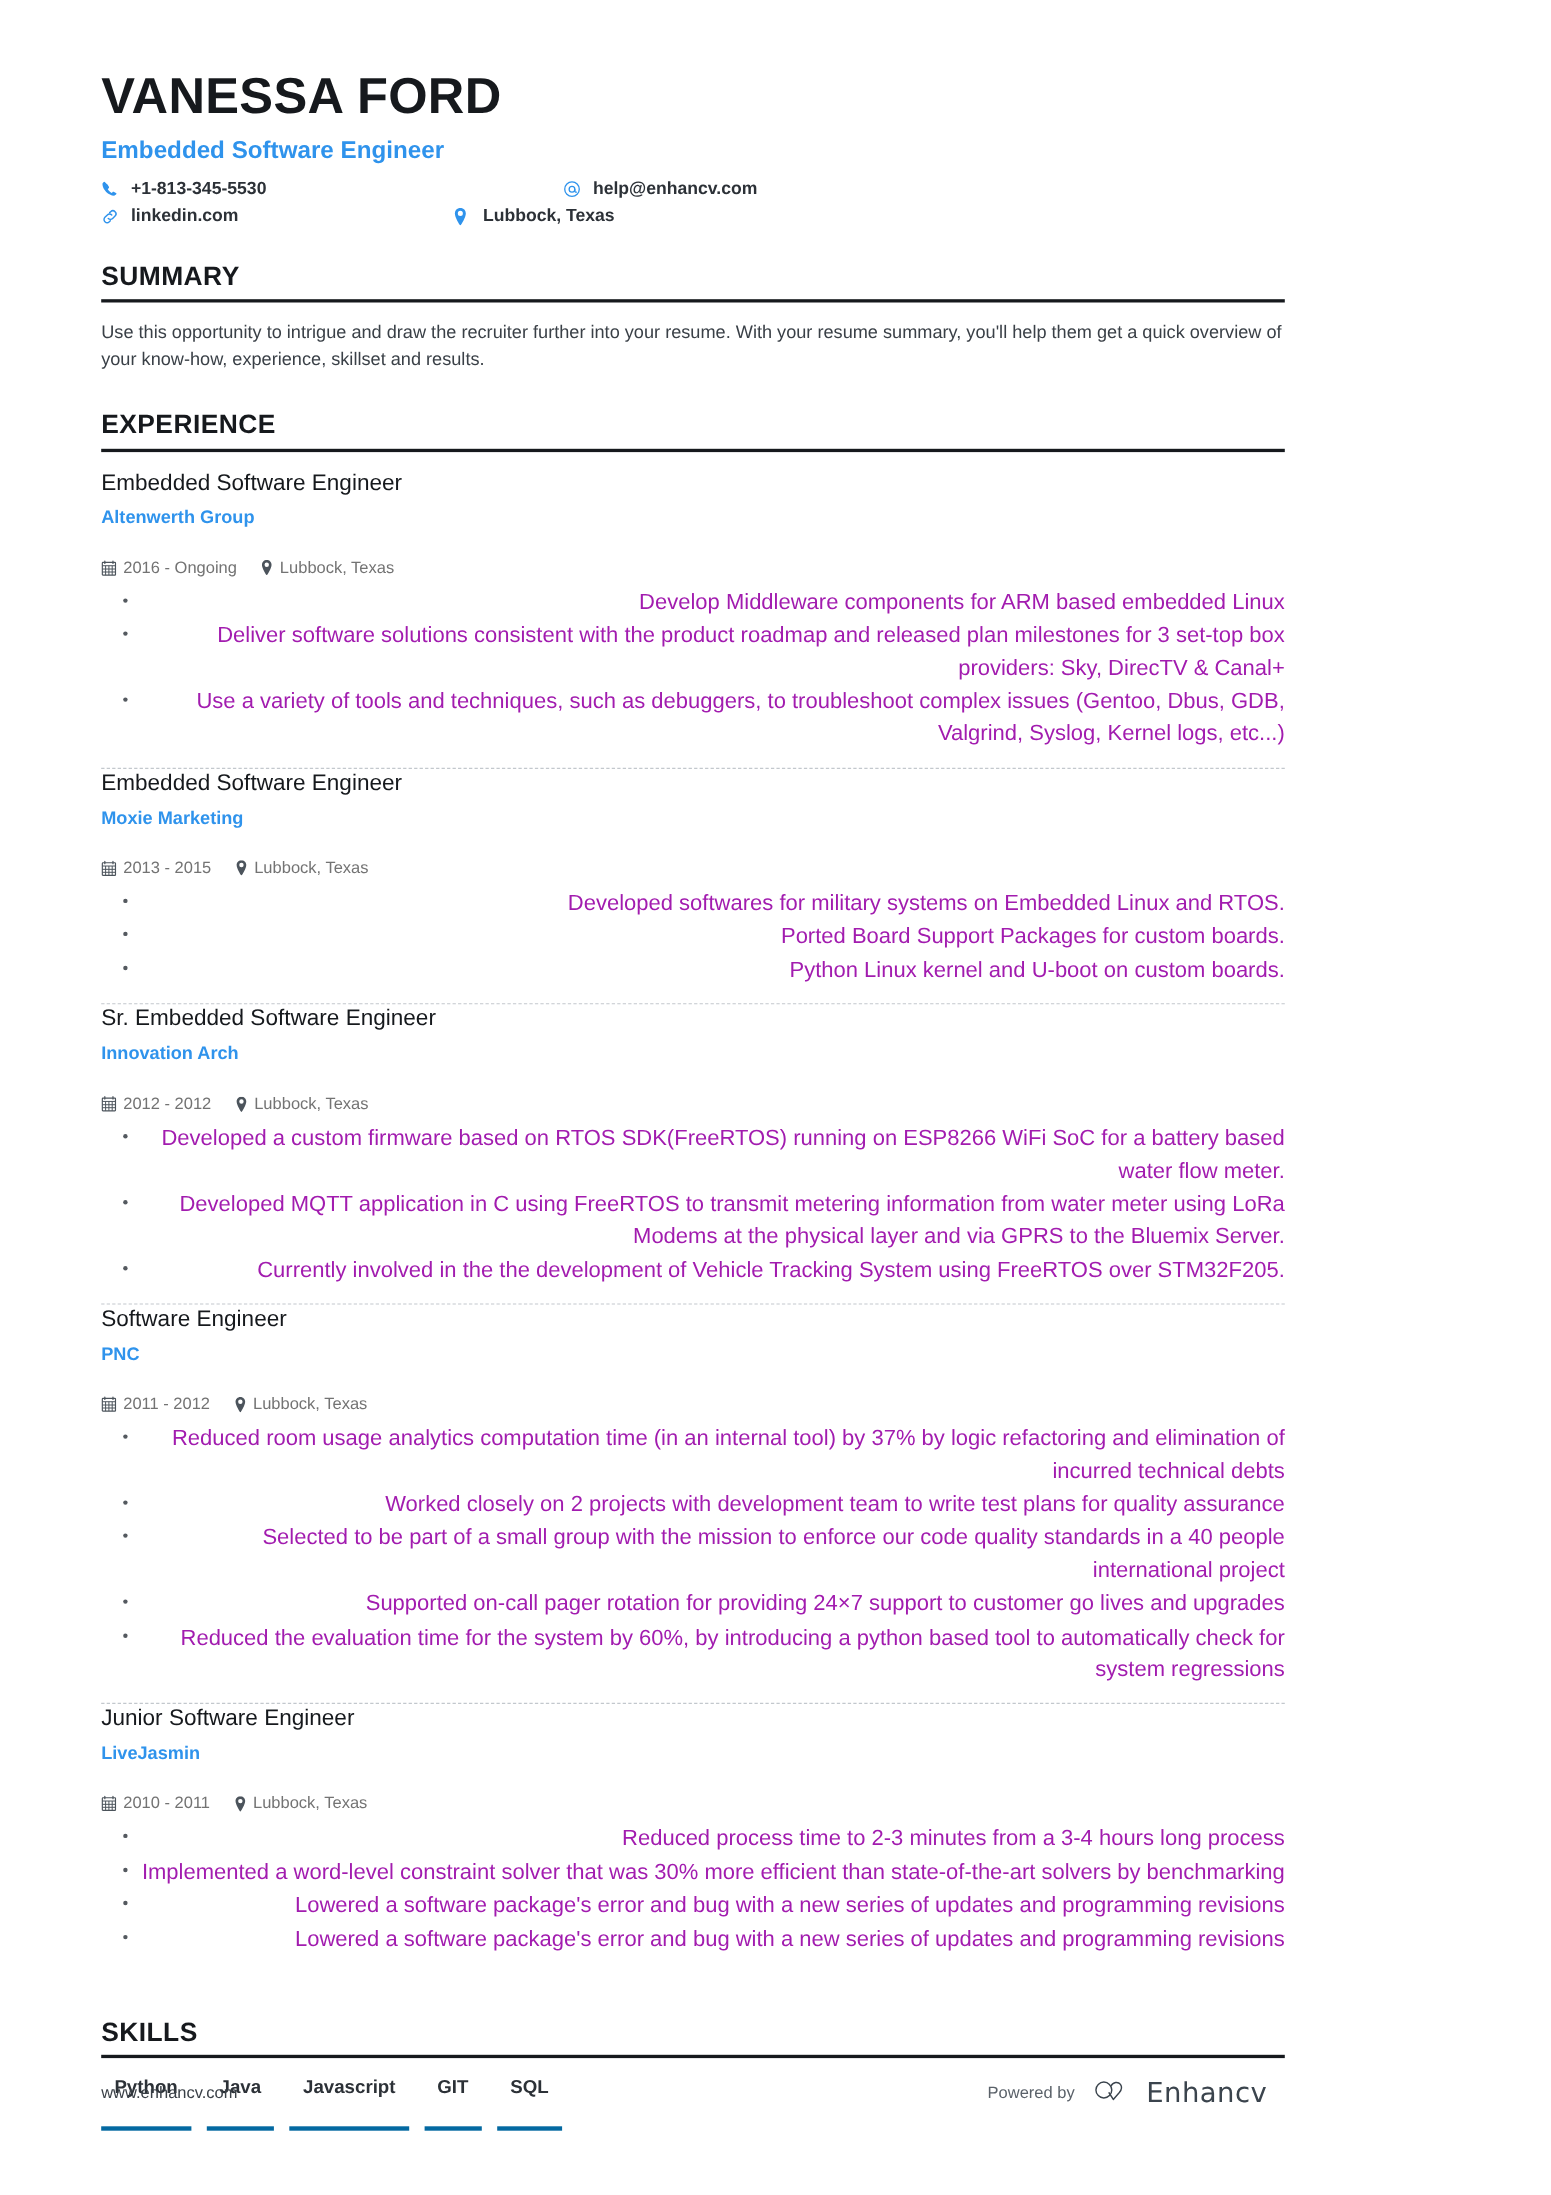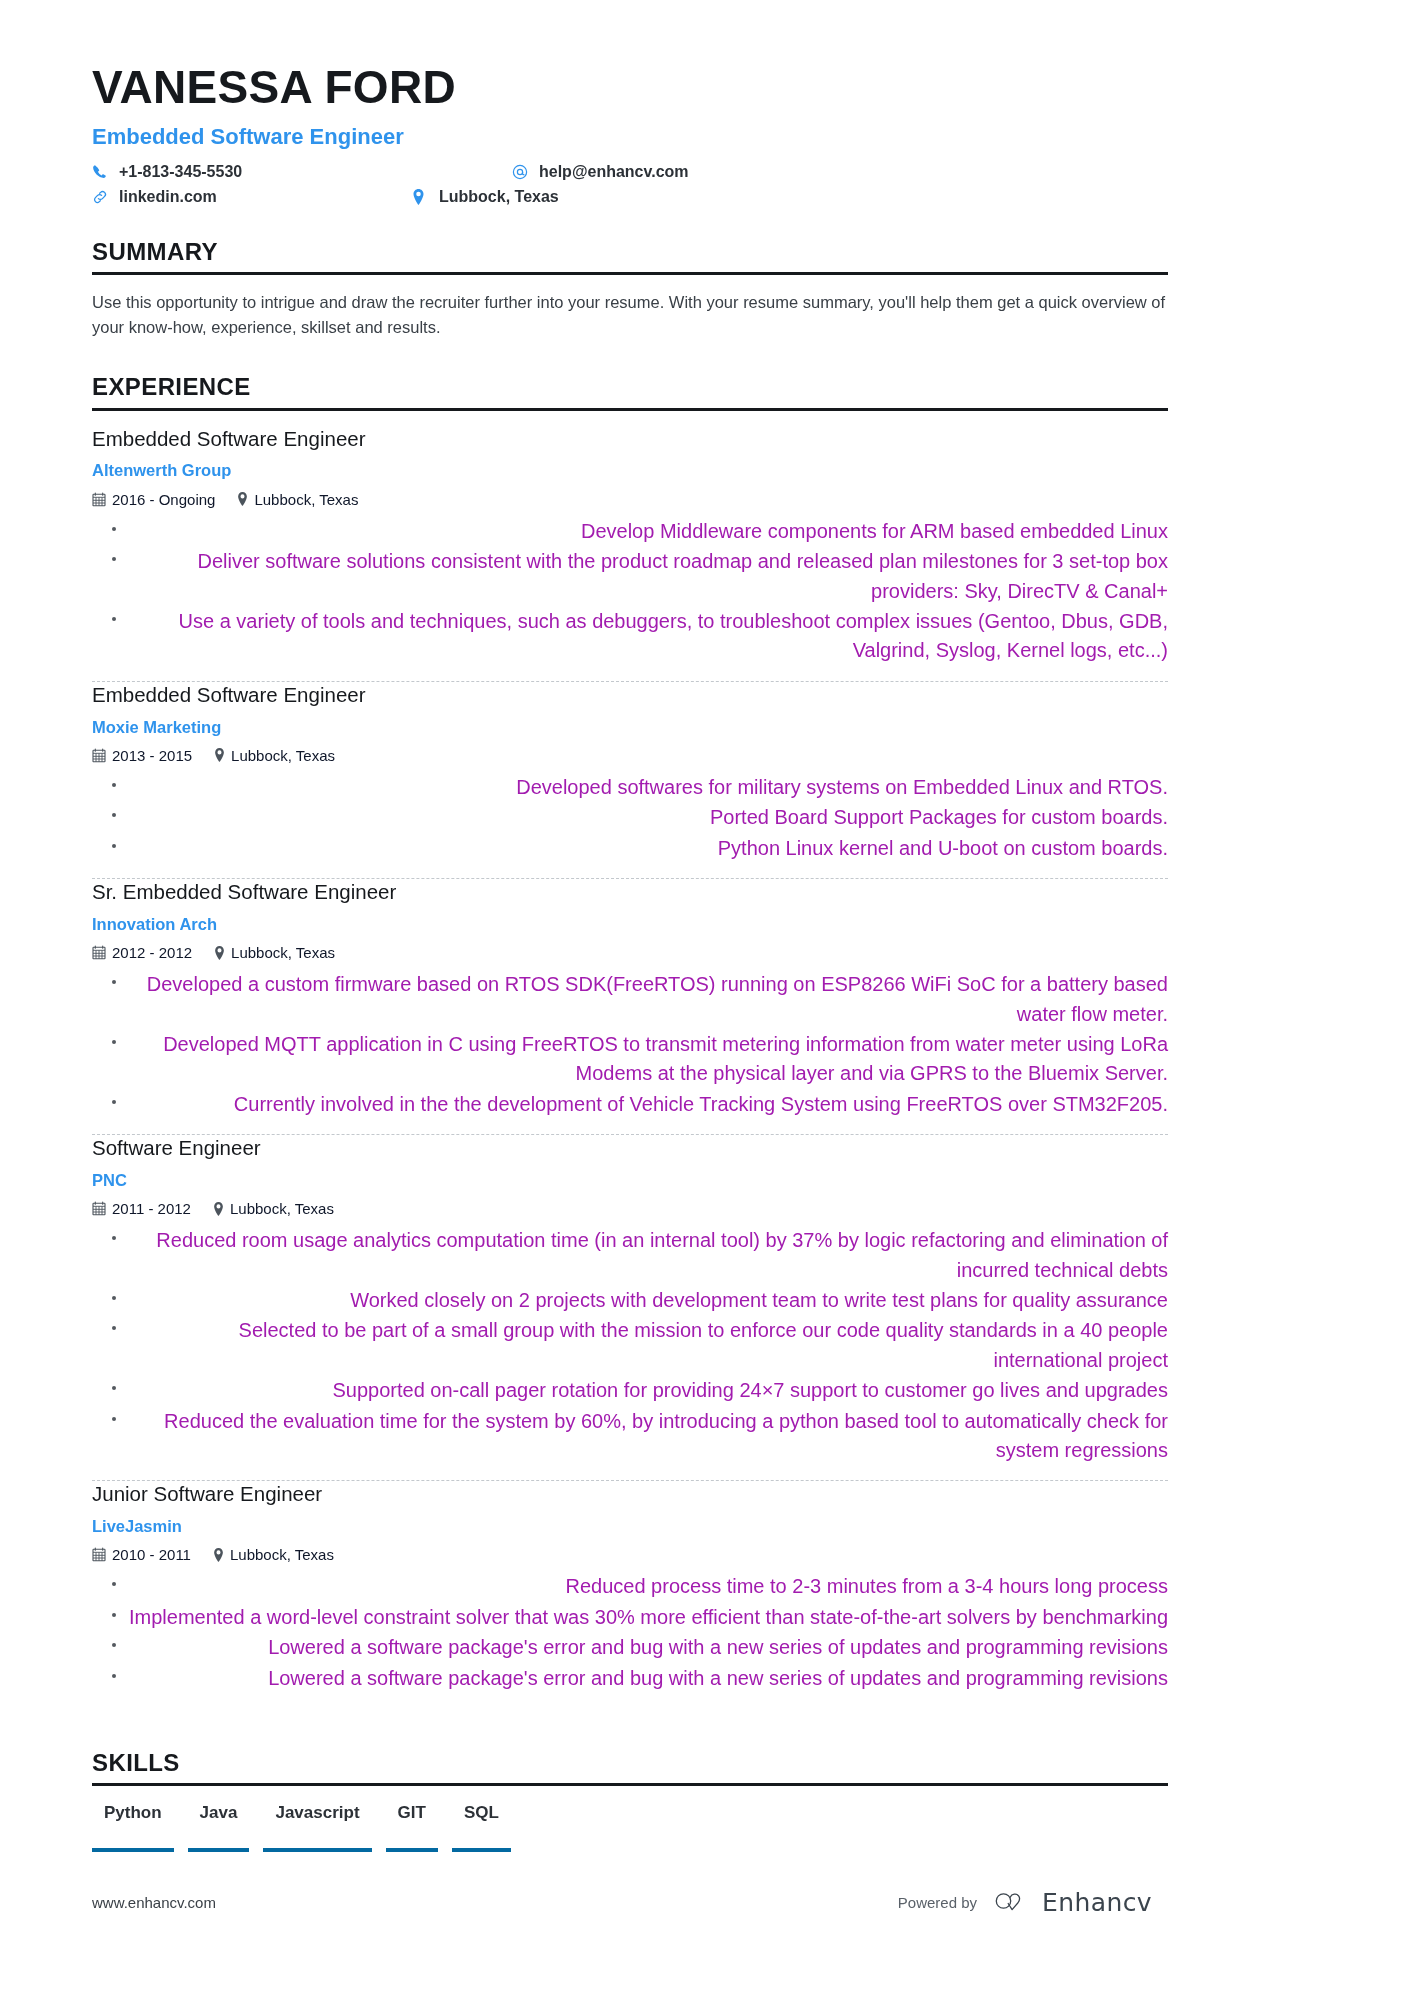--- a/index.html
+++ b/index.html
@@ -109,23 +109,23 @@
   .job-company {
     font-size: 16.5px;
     font-weight: 700;
     color: #2f93ec;
     margin-top: 8px;
     line-height: 1.3;
   }
   .job-meta {
     display: flex;
     align-items: center;
-    margin-top: 9px;
+    margin-top: 26px;
     font-size: 15px;
-    color: #0f172a;
+    color: #737373;
   }
   .job-meta .meta-block {
     display: flex;
     align-items: center;
     margin-right: 22px;
   }
   .meta-ico {
     display: inline-flex;
     margin-right: 6px;
     color: #4c545c;

